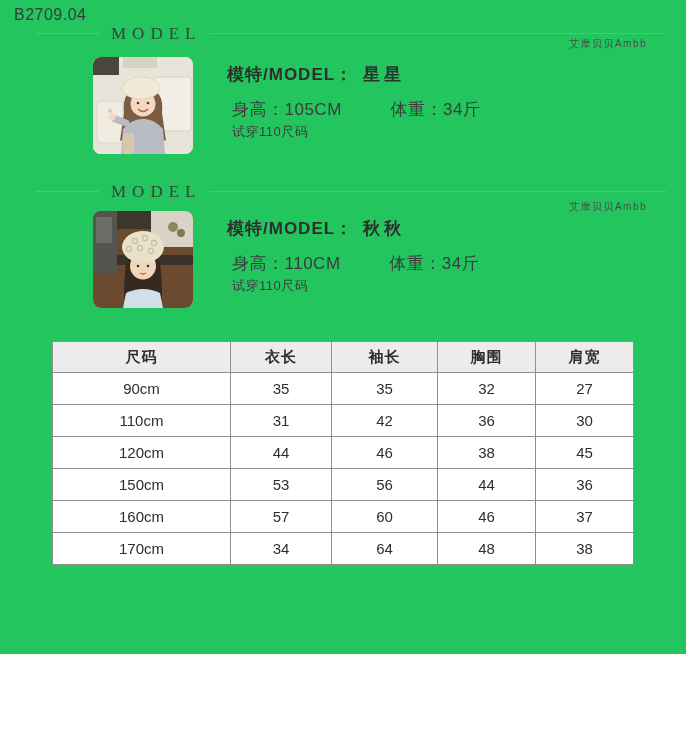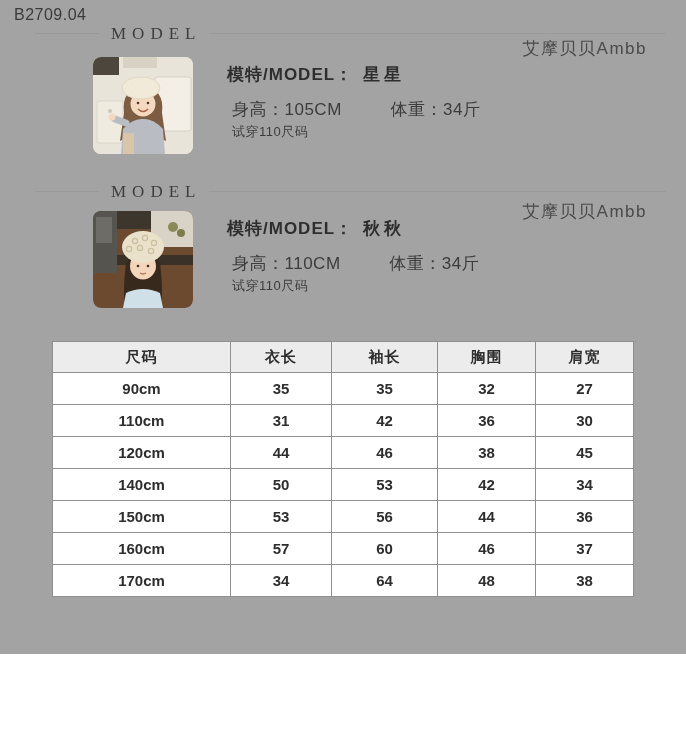--- a/index.html
+++ b/index.html
@@ -1,35 +1,35 @@
 <!DOCTYPE html>
 <html><head>
 <meta charset="utf-8">
 <style>
   html,body{margin:0;padding:0;background:#ffffff;}
   .page{
-    position:relative;width:686px;height:654px;background:#a3a3a3;overflow:hidden;
+    position:relative;width:686px;height:654px;background:#22c55e;overflow:hidden;
     font-family:"Liberation Sans","DejaVu Sans",sans-serif;color:#333;
   }
   .product-code{
     position:absolute;left:14px;top:6px;font-size:16px;color:#3a3a3a;letter-spacing:.5px;
   }
   .model-header{
     position:absolute;left:35px;right:20px;height:15px;display:flex;align-items:center;
   }
   .mh1{top:26px;} .mh2{top:184px;}
   .hline{height:1px;background:#9a9a9a;}
   .hline-short{width:64px;}
   .hline-long{flex:1;}
   .model-title{
     font-family:"Liberation Serif","DejaVu Serif",serif;font-size:17px;color:#3e3e3e;
     letter-spacing:6px;margin:0 8px 0 12px;white-space:nowrap;
   }
   .brand{
-    position:absolute;right:39px;font-size:17px;letter-spacing:1.5px;color:#4a4a4a;white-space:nowrap;
+    position:absolute;right:39px;font-size:10px;letter-spacing:1.5px;color:#4a4a4a;white-space:nowrap;
   }
   .brand1{top:37px;} .brand2{top:200px;}
   .model-card{position:absolute;left:93px;width:562px;height:100px;}
   .mc1{top:57px;} .mc2{top:211px;}
   .photo{
     position:absolute;left:0;top:0;width:100px;height:97px;border-radius:8px;
     overflow:hidden;background:#e9e5dc;
   }
   .photo svg{display:block;width:100%;height:100%;}
   .info{position:absolute;left:134px;top:0;width:420px;height:100px;}
@@ -40,21 +40,21 @@
   .m-name{margin-left:10px;letter-spacing:4px;}
   .m-stats{position:absolute;left:5px;top:41px;font-size:17px;color:#3c3c3c;white-space:nowrap;}
   .pair span{letter-spacing:.5px;}
   .weight-pair{margin-left:44px;}
   .m-fit{position:absolute;left:5px;top:66px;font-size:13px;color:#3c3c3c;letter-spacing:.5px;white-space:nowrap;}
   .size-table{
     position:absolute;left:52px;top:341px;width:581px;border-collapse:collapse;table-layout:fixed;
   }
   .size-table th,.size-table td{
     border:1px solid #8f8f8f;text-align:center;vertical-align:middle;
-    font-size:15px;color:#2e2e2e;padding:0;font-weight:bold;
+    font-size:15px;color:#2e2e2e;padding:0;
   }
   .size-table th{height:30px;background:#ececec;font-weight:bold;letter-spacing:1px;}
   .size-table td{height:31px;background:#ffffff;}
   .note{
     position:absolute;left:0;top:666px;width:686px;text-align:center;
     font-size:15px;font-weight:bold;color:#3a3a3a;line-height:27px;letter-spacing:.5px;
   }
 </style>
 </head>
 <body>
@@ -183,27 +183,20 @@
           <td>30</td>
         </tr>
         <tr>
           <td>120cm</td>
           <td>44</td>
           <td>46</td>
           <td>38</td>
           <td>45</td>
         </tr>
         <tr>
-          <td>140cm</td>
-          <td>50</td>
-          <td>53</td>
-          <td>42</td>
-          <td>34</td>
-        </tr>
-        <tr>
           <td>150cm</td>
           <td>53</td>
           <td>56</td>
           <td>44</td>
           <td>36</td>
         </tr>
         <tr>
           <td>160cm</td>
           <td>57</td>
           <td>60</td>

